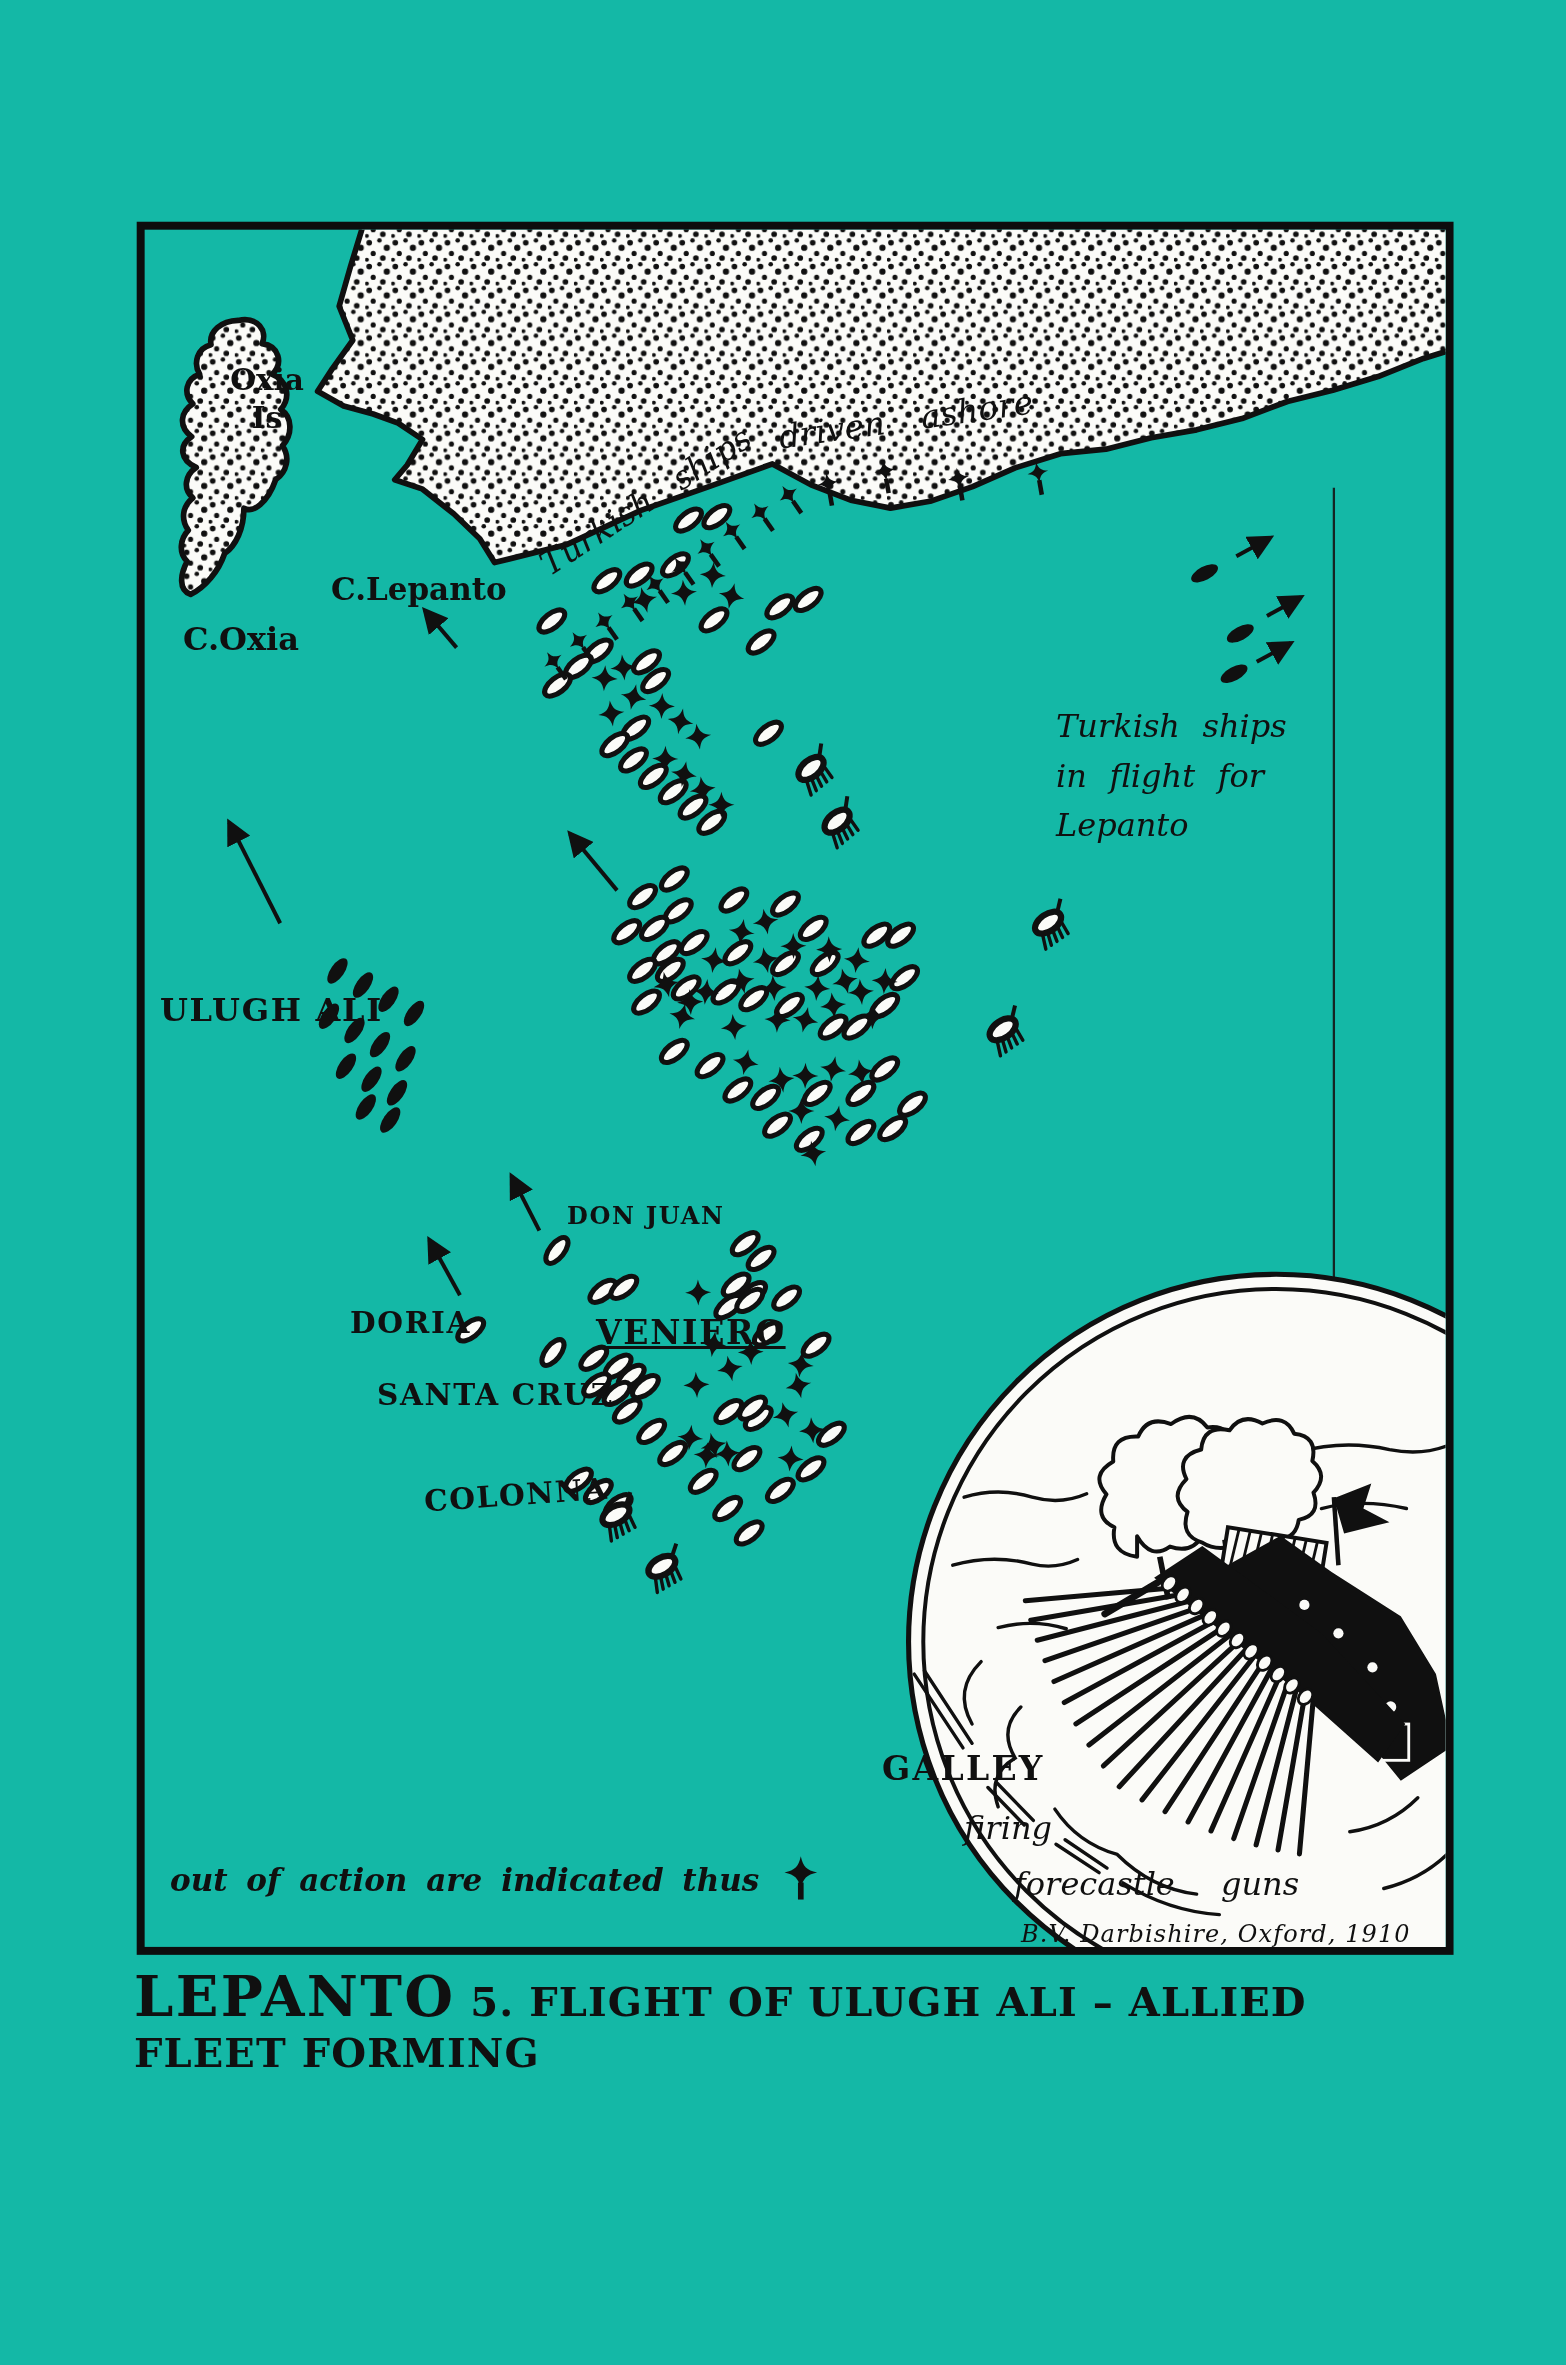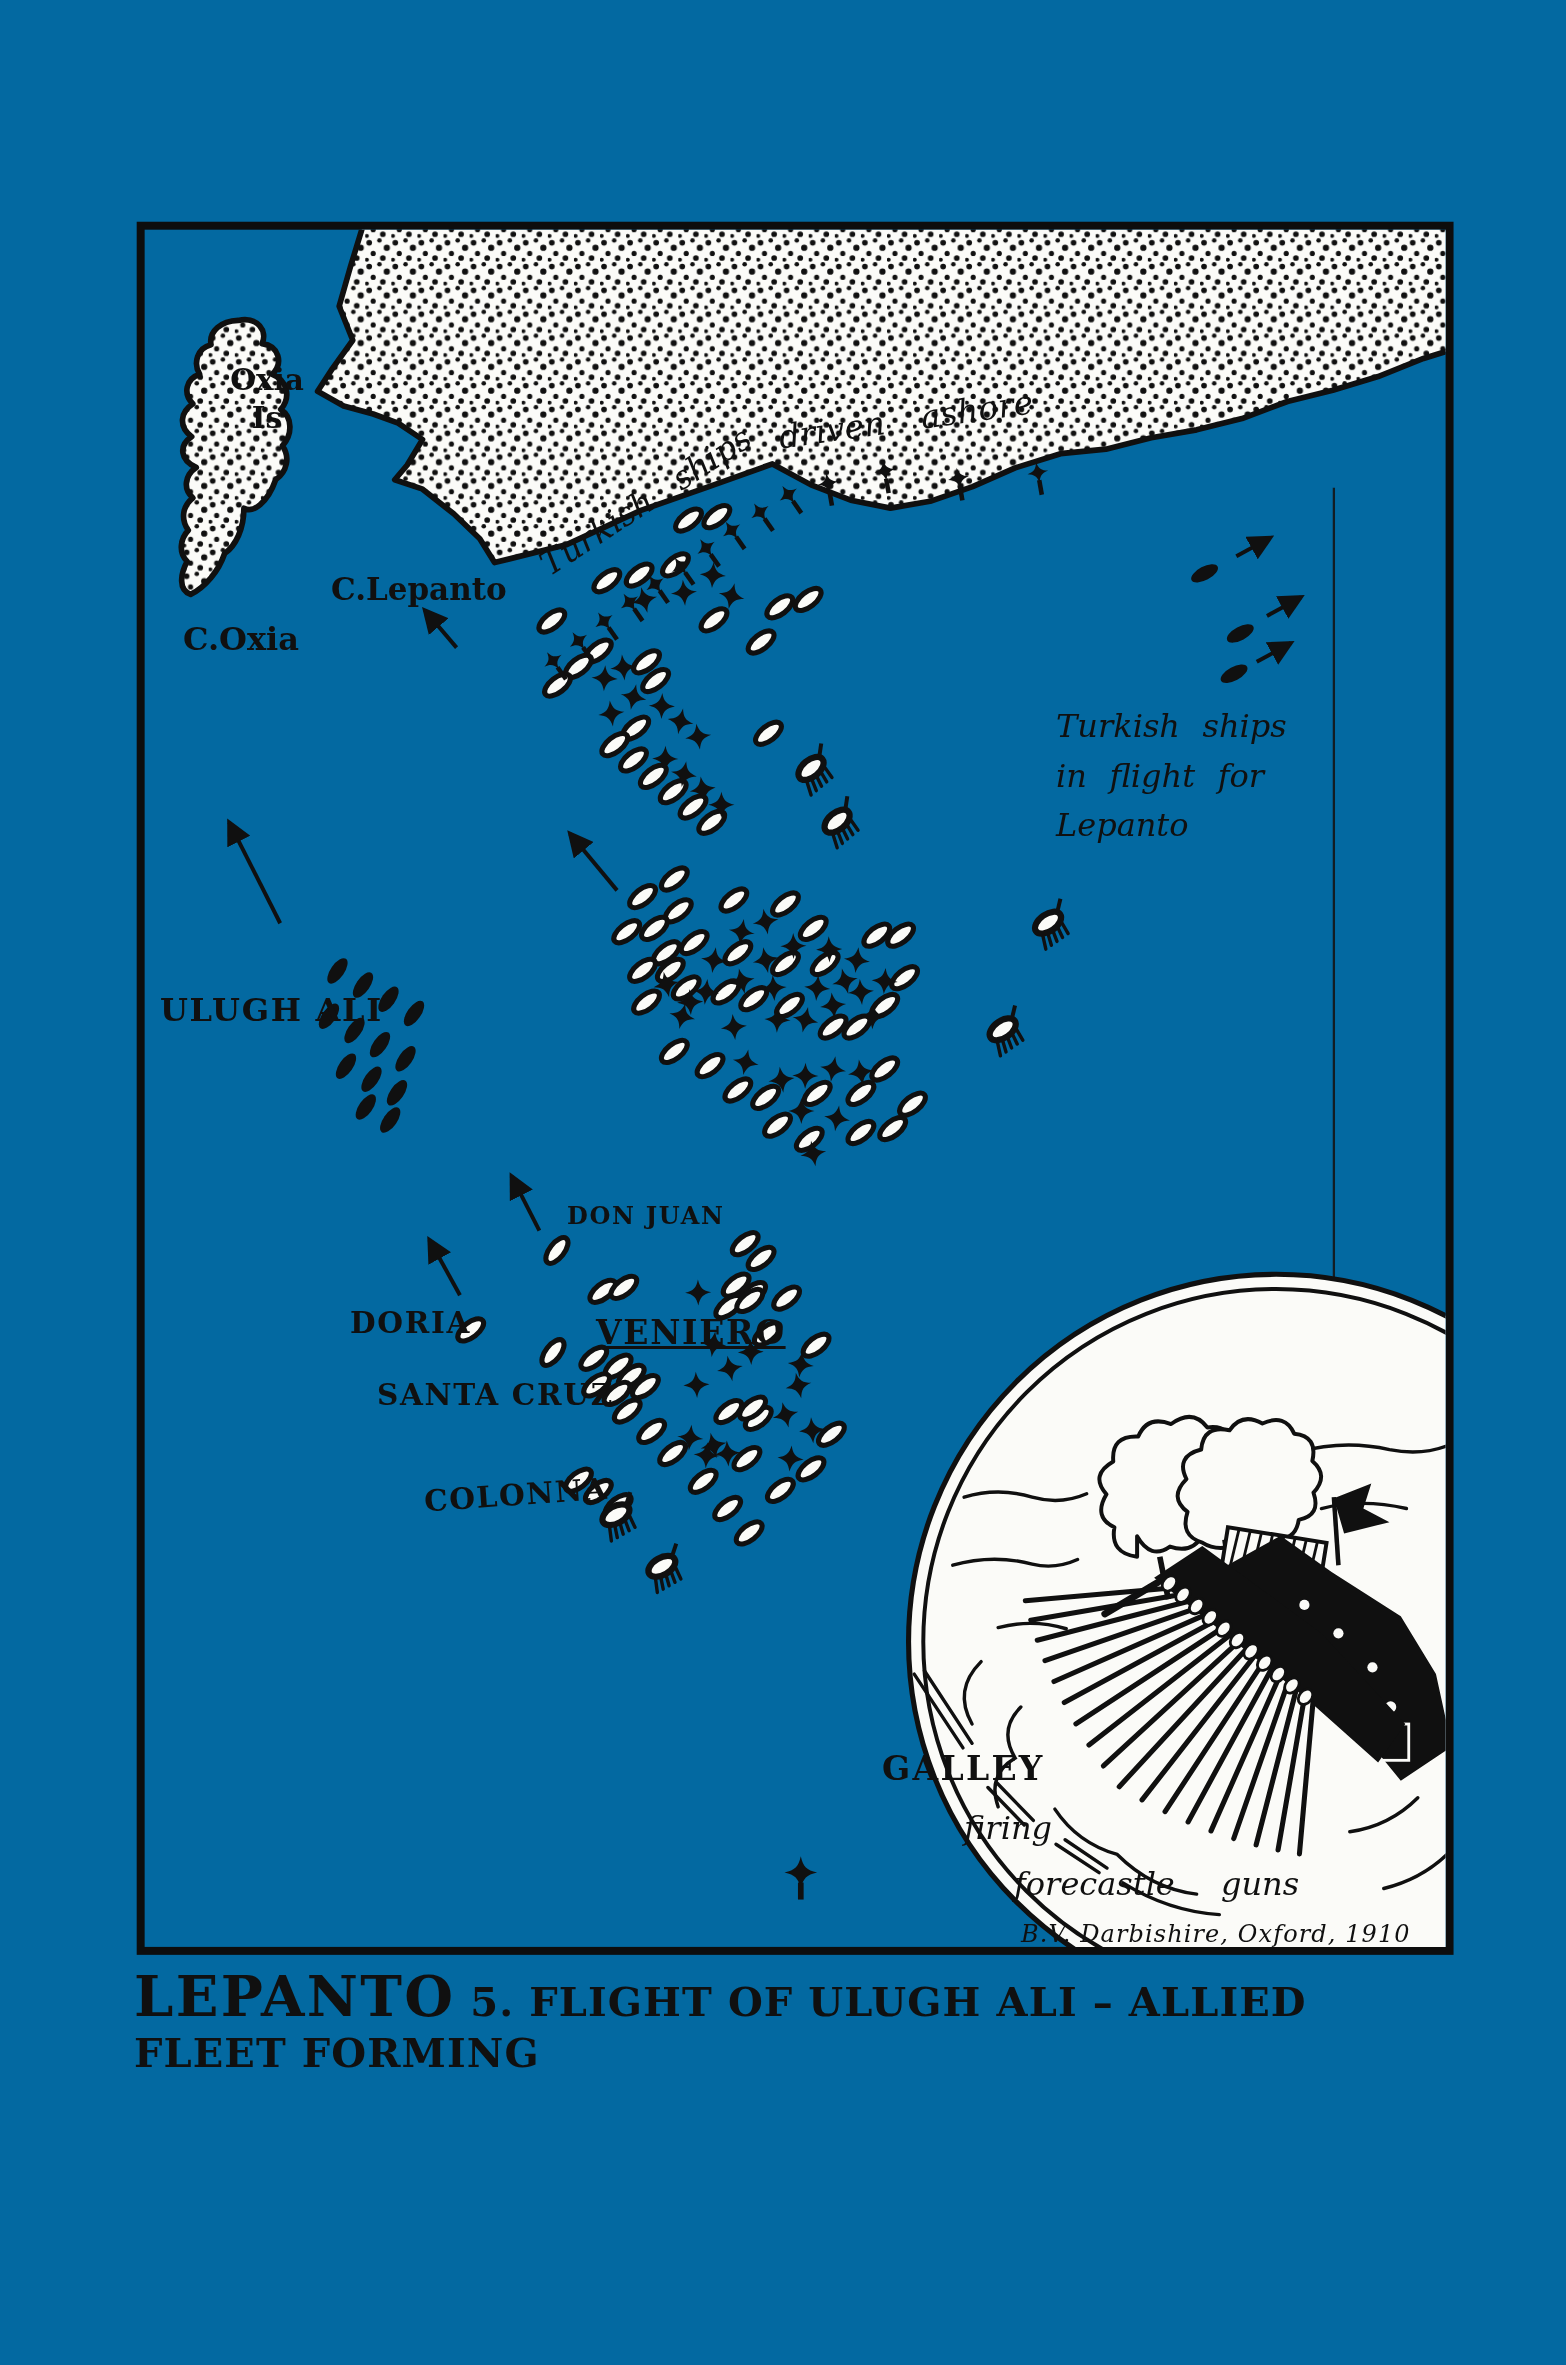--- a/index.html
+++ b/index.html
@@ -1,16 +1,16 @@
 <!DOCTYPE html>
 <html style="font-size:9px"><head>
 <meta charset="utf-8">
 <style>
   html,body{margin:0;padding:0;background:#fbfbf8;}
-  #page{position:relative;width:1567px;height:2366px;background:#0369a1;overflow:hidden;
+  #page{position:relative;width:1567px;height:2366px;background:#14b8a6;overflow:hidden;
         font-family:"DejaVu Serif",serif;color:#101010;}
   svg{position:absolute;left:0;top:0;}
   .lbl{position:absolute;color:#101010;white-space:pre-line;line-height:1.25;}
   .sc{font-weight:bold;letter-spacing:1.7px;}
   .it{font-style:italic;}
   .oxia{left:219px;top:361px;width:96px;text-align:center;font-size:29.5px;font-weight:bold;line-height:1.3;}
   .coxia{left:183px;top:619px;font-size:32px;font-weight:bold;}
   .cscropha{left:331px;top:570px;font-size:31px;font-weight:bold;}
   .coast1{left:532px;top:550px;font-size:33px;transform:rotate(-33deg);transform-origin:0 0;word-spacing:19px;}
   .coast2{left:776px;top:417px;font-size:33px;transform:rotate(-8deg);transform-origin:0 0;word-spacing:26px;}
@@ -846,19 +846,20 @@
 Lepanto</div>
   <div class="lbl sc ulugh">ULUGH ALI</div>
   <div class="lbl sc donjuan">DON JUAN</div>
   <div class="lbl sc veniero">VENIERO</div>
   <div class="lbl sc doria">DORIA</div>
   <div class="lbl sc santacruz">SANTA CRUZ</div>
   <div class="lbl sc colonna">COLONNA</div>
   <div class="lbl galley">GALLEY</div>
   <div class="lbl it firing">firing</div>
   <div class="lbl it forecastle">forecastle guns</div>
+  <div class="lbl legend2">out of action are indicated thus</div>
   <div class="lbl signature">B.V. Darbishire, Oxford, 1910</div>
 
   <div class="cap cap1">
     <span class="big">LEPANTO</span><span> 5. FLIGHT OF ULUGH ALI – ALLIED FLEET FORMING</span>
   </div>
 </div>
 
 
 </body></html>

